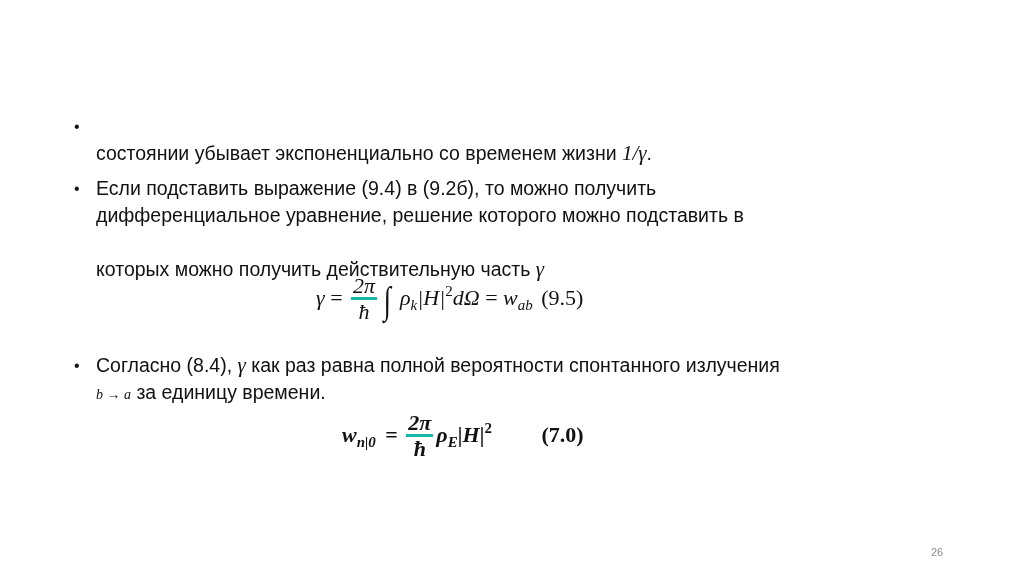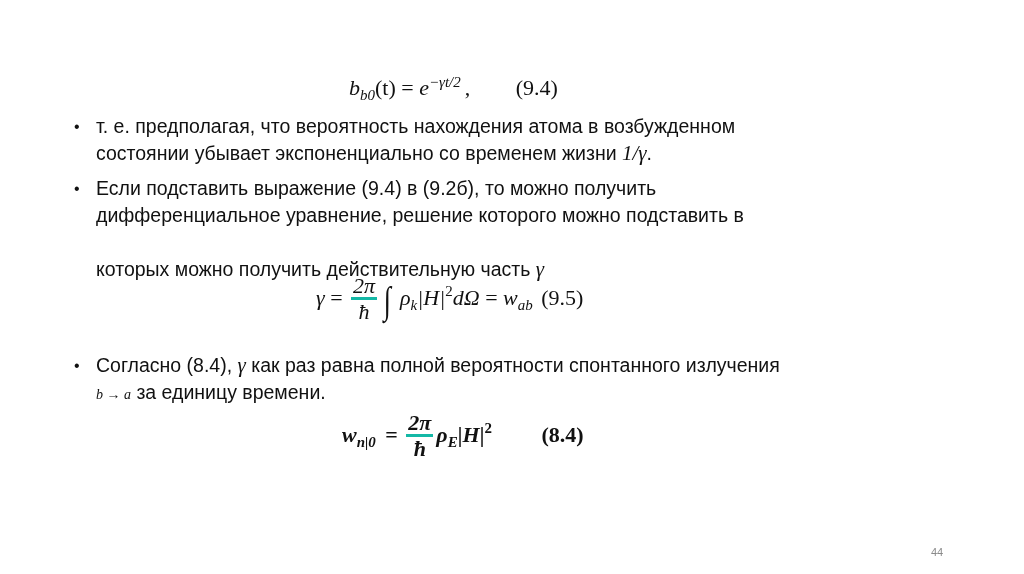--- a/index.html
+++ b/index.html
@@ -38,31 +38,25 @@
       position: absolute; left: 931px; top: 546px;
       font-size: 11px; color: #8a8a8a;
     }
   </style>
 </head>
 <body>
 
 <div class="slide">
 
 
-  <div class="eq" style="left:349px; top:74px;">
-    <span class="mi">b</span><span class="mi sub">b0</span><span>(t)</span>
-    <span>=</span>
-    <span class="mi">e</span><span class="mi sup">−γt/2</span><span style="margin-left:4px;">,</span>
-    <span class="eqnum" style="margin-left:40px;">(9.4)</span>
-  </div>
 
   <div class="bullet" style="top:113px;">
     <span class="dot">•</span>
     <span class="body">
-      <span>т. е. предполагая, что вероятность нахождения атома в возбужденном</span><br>
+      <br>
       <span>состоянии убывает экспоненциально со временем жизни </span><span class="math mi" style="font-size:21px;text-align:right;">1/γ</span><span>.</span>
     </span>
   </div>
 
   <div class="bullet" style="top:175px;">
     <span class="dot">•</span>
     <span class="body">
       <span>Если подставить выражение (9.4) в (9.2б), то можно получить</span><br>
       <span>дифференциальное уравнение, решение которого можно подставить в</span><br>
       <br>
@@ -91,17 +85,17 @@
     </span>
   </div>
 
   <div class="eq" style="left:342px; top:412px;font-weight:bold;">
     <span class="mi">w</span><span class="mi sub">n|0</span>
     <span style="margin-left:4px;">=</span>
     <span class="frac">
       <span class="num mi">2π</span>
       <span class="den">ħ</span>
     </span><span class="mi">ρ</span><span class="mi sub">E</span><span class="mi">|H|</span><span class="sup">2</span>
-    <span class="eqnum" style="margin-left:44px;">(8.4)</span>
+    <span class="eqnum" style="margin-left:44px;">(7.0)</span>
   </div>
 
-  <div class="page-num">44</div>
+  <div class="page-num">26</div>
 </div>
 
 </body></html>

